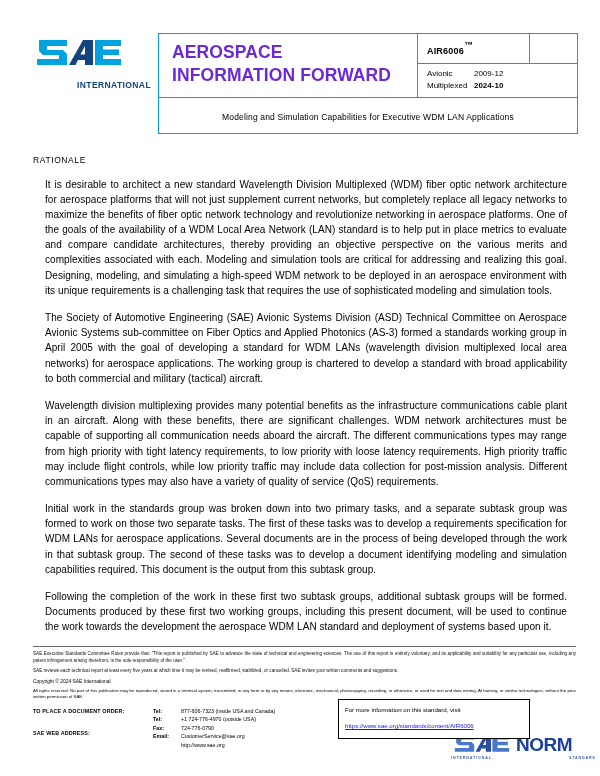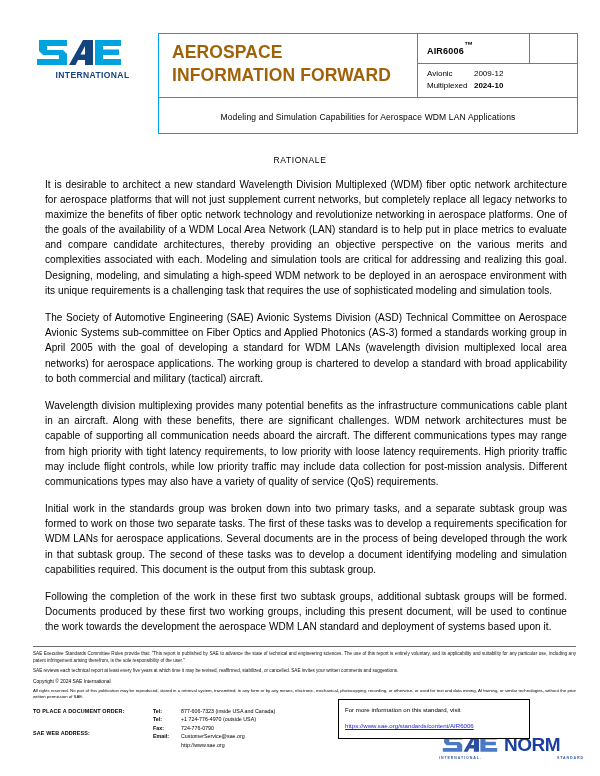--- a/index.html
+++ b/index.html
@@ -37,22 +37,22 @@
     padding-top: 3px;
   }
   .logo-mark {
     display: block;
   }
   .logo-sub {
     font-size: 8.5px;
     font-weight: bold;
     letter-spacing: 0.4px;
     color: #13447E;
-    margin-top: 0;
-    text-align: center;
+    margin-top: 10px;
+    text-align: right;
     padding-left: 1px;
   }
 
   .header-table {
     flex: 1 1 auto;
     border: 1.5px solid #00A3DD;
     border-collapse: collapse;
     width: 100%;
     margin-left: 7px;
   }
@@ -64,21 +64,21 @@
 
   .ht-title-cell {
     padding: 6px 10px 8px 13px !important;
     width: 246px;
   }
   .ht-title-line {
     font-size: 17.5px;
     font-weight: bold;
     letter-spacing: 0.1px;
     line-height: 1.32;
-    color: #a16207;
+    color: #6d28d9;
     white-space: nowrap;
   }
 
   .ht-doc-cell {
     padding: 6px 6px 5px 9px !important;
     height: 28px;
     width: 106px;
   }
   .ht-docid {
     font-size: 9px;
@@ -108,21 +108,21 @@
     font-size: 8.5px;
     letter-spacing: 0.15px;
   }
 
   
   .body-area {
     padding: 0 33px;
     margin-top: 21px;
   }
   .section-head {
-    text-align: center;
+    text-align: left;
     font-size: 8.5px;
     letter-spacing: 0.6px;
     margin: 0 0 12px 0;
   }
   .section-head.forward { margin-top: 22px; }
 
   p.para {
     font-size: 10px;
     line-height: 1.52;
     text-align: justify;
@@ -207,21 +207,21 @@
     color: #1a1ae0;
     text-decoration: underline;
     word-break: break-all;
     display: inline-block;
     line-height: 1.6;
   }
 
   
   .watermark {
     position: absolute;
-    right: 16px;
+    right: 4px;
     top: 733px;
     width: 145px;
     z-index: 2;
     pointer-events: none;
   }
   .wm-row {
     display: flex;
     align-items: center;
     gap: 3px;
   }
@@ -283,21 +283,21 @@
             <div class="dates-value">2009-12</div>
           </div>
           <div class="dates-row">
             <div class="dates-label">Multiplexed</div>
             <div class="dates-value">2024-10</div>
           </div>
         </td>
       </tr>
       <tr>
         <td class="ht-subtitle-cell" colspan="3">
-          <span class="ht-subtitle">Modeling and Simulation Capabilities for Aerospace WDM LAN Applications</span>
+          <span class="ht-subtitle">Modeling and Simulation Capabilities for Executive WDM LAN Applications</span>
         </td>
       </tr>
     </tbody>
       </table>
   </div>
 
   <div class="body-area">
 
     <div class="section-head">RATIONALE</div>
     <p class="para">It is desirable to architect a new standard Wavelength Division Multiplexed (WDM) fiber optic network architecture for aerospace platforms that will not just supplement current networks, but completely replace all legacy networks to maximize the benefits of fiber optic network technology and revolutionize networking in aerospace platforms. One of the goals of the availability of a WDM Local Area Network (LAN) standard is to help put in place metrics to evaluate and compare candidate architectures, thereby providing an objective perspective on the various merits and complexities associated with each. Modeling and simulation tools are critical for addressing and realizing this goal. Designing, modeling, and simulating a high-speed WDM network to be deployed in an aerospace environment with its unique requirements is a challenging task that requires the use of sophisticated modeling and simulation tools.</p>

